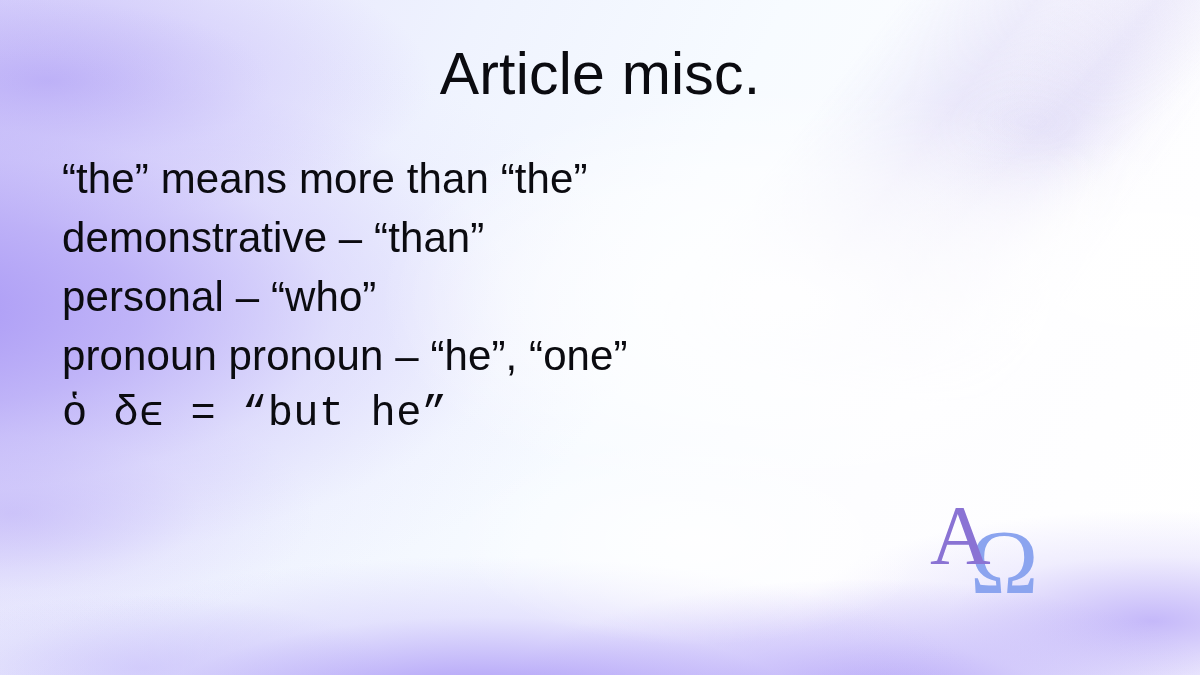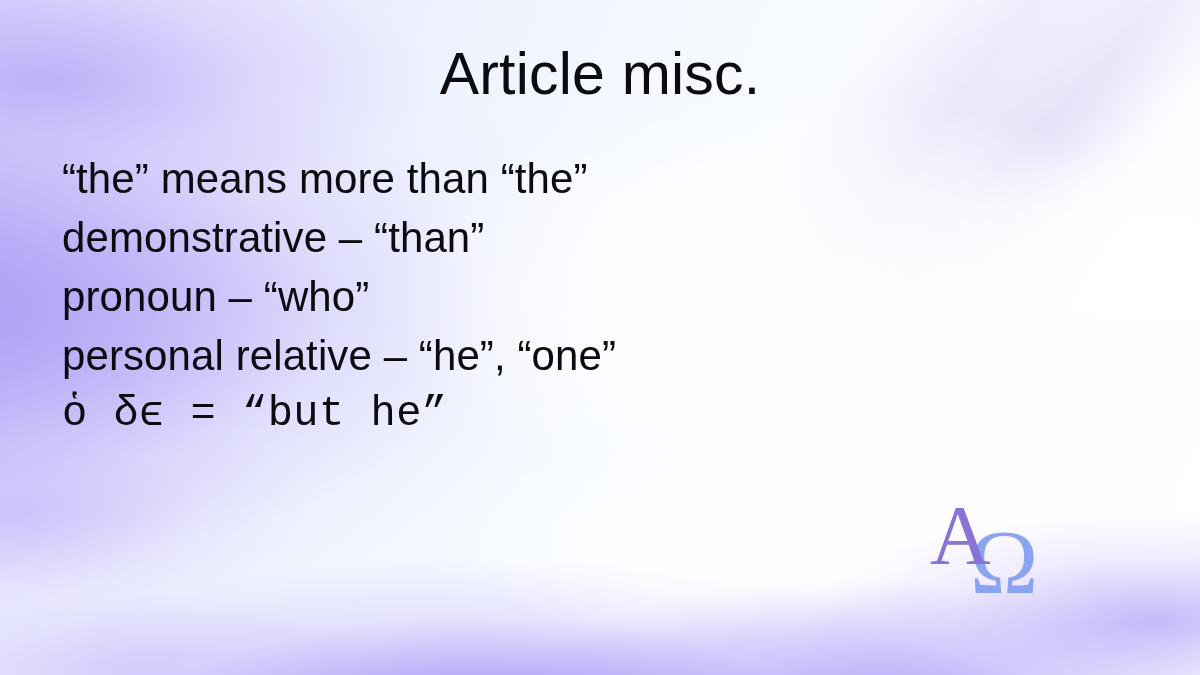--- a/index.html
+++ b/index.html
@@ -157,22 +157,22 @@
   <div class="bg-layer bg-wisps"></div>
   <div class="bg-layer bg-bloom"></div>
 
   <div class="content">
 
     <div class="slide-title">Article misc.</div>
 
     <div class="body-block">
       <div class="body-line">“the” means more than “the”</div>
       <div class="body-line">demonstrative – “than”</div>
-      <div class="body-line">pronoun – “who”</div>
-      <div class="body-line">personal relative – “he”, “one”</div>
+      <div class="body-line">personal – “who”</div>
+      <div class="body-line">pronoun pronoun – “he”, “one”</div>
       <div class="body-line greek">ὁ  δϵ  = “but he”</div>
     </div>
 
     <div class="logo">
       <span class="logo-glyph logo-omega">Ω</span>
       <span class="logo-glyph logo-alpha">Α</span>
     </div>
 
   </div>
 </div>

